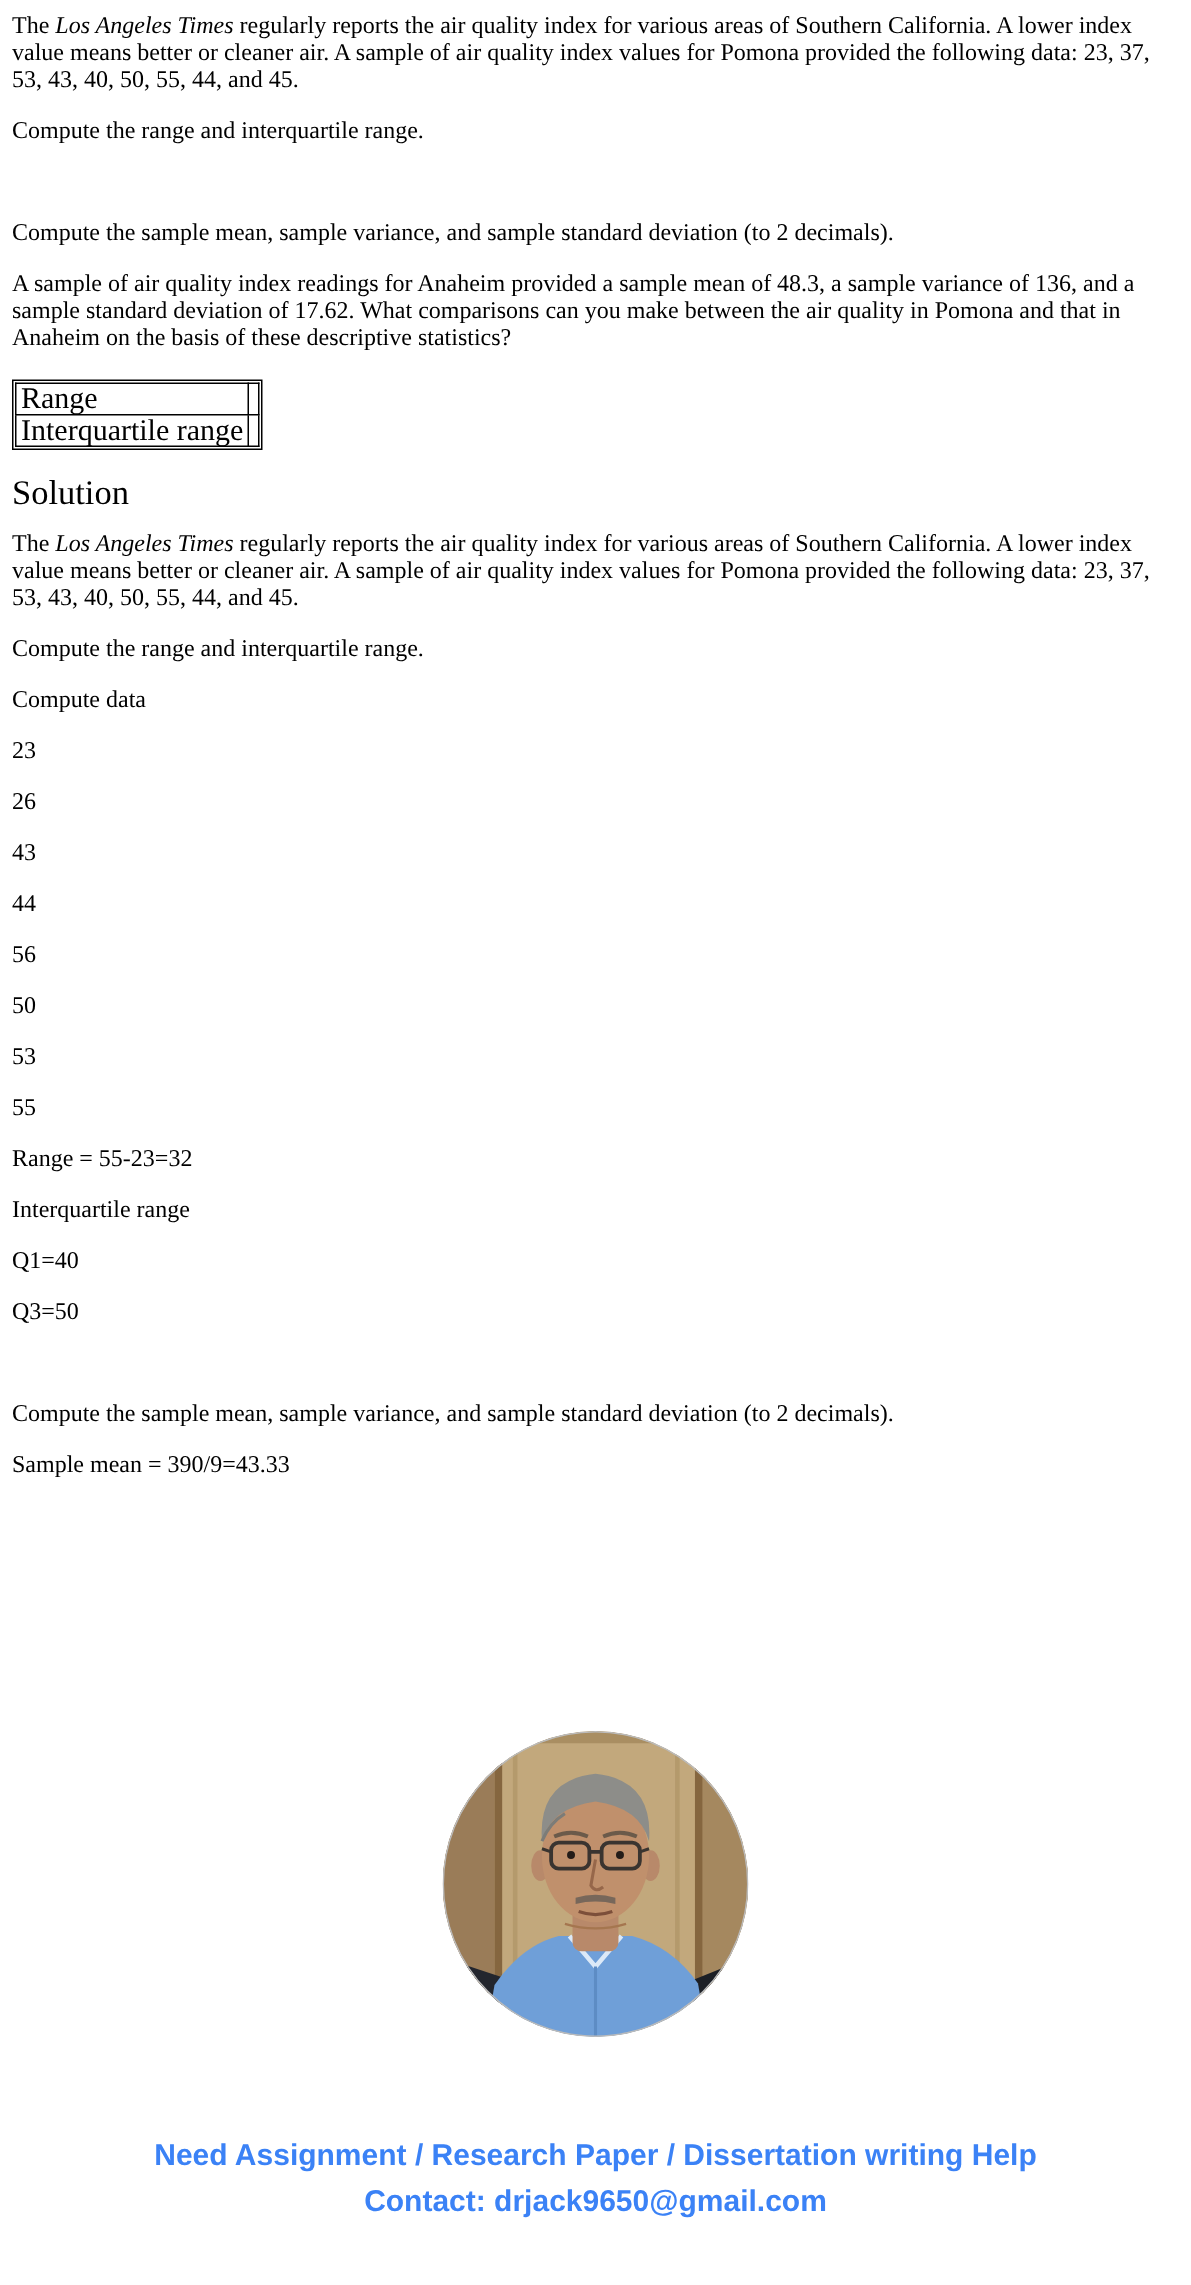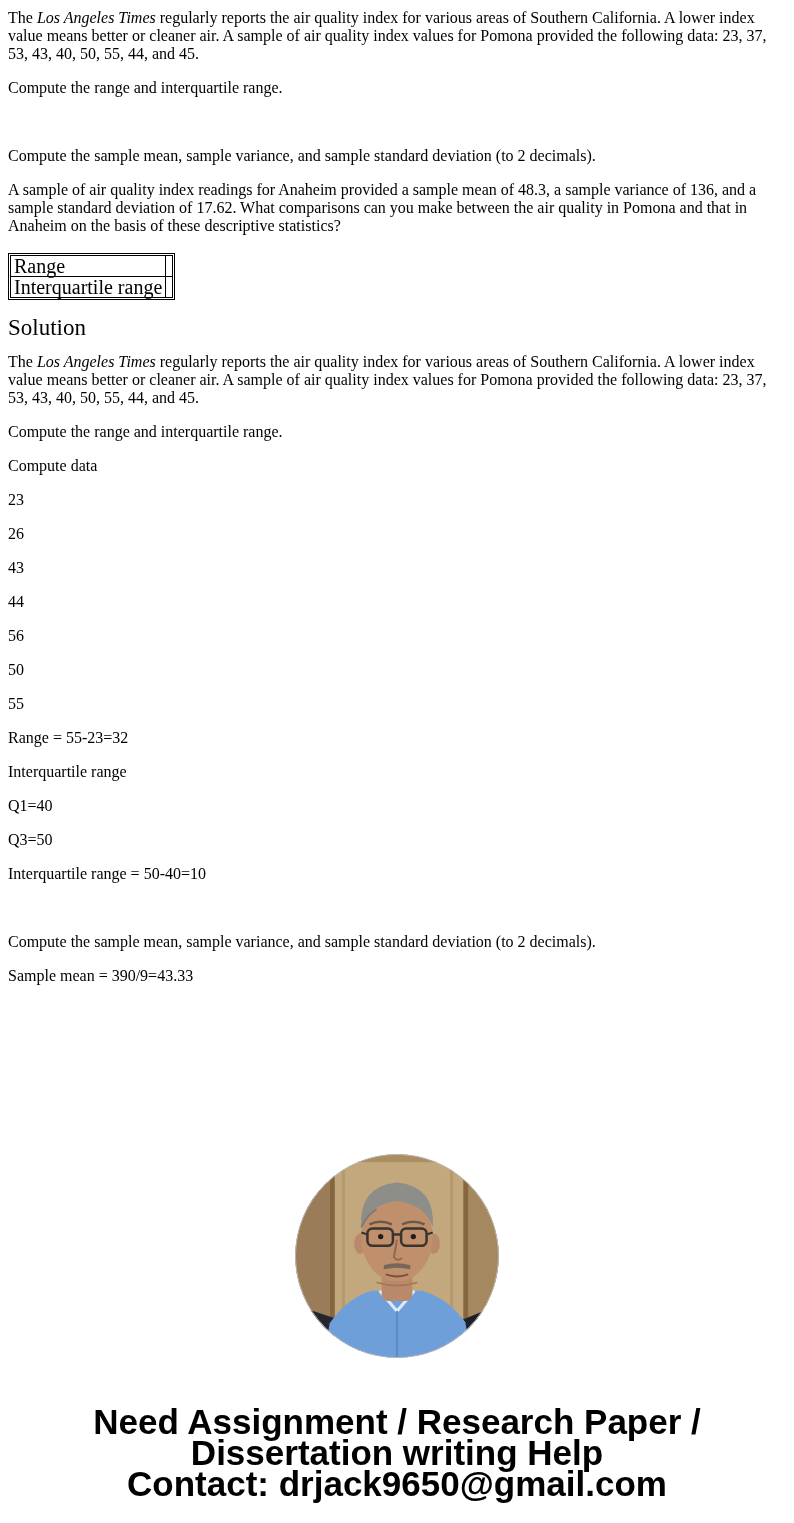--- a/index.html
+++ b/index.html
@@ -55,28 +55,28 @@
     justify-content: center;
   }
   .photo {
     width: 204px;
     height: 204px;
     border-radius: 50%;
     overflow: hidden;
     display: block;
   }
   .footer {
-    margin: 48px auto 0 auto;
+    margin: 64px auto 0 auto;
     width: 770px;
     text-align: center;
     font-family: "Liberation Sans", sans-serif;
     font-weight: bold;
-    font-size: 35px;
+    font-size: 20px;
     line-height: 31px;
-    color: #000000;
+    color: #3b82f6;
   }
   .footer .contact { margin-top: 0px; }
 </style>
 </head>
 <body>
 
 <div class="doc">
 
   <p><span>The </span><span class="it">Los Angeles Times</span><span> regularly reports the air quality index for various areas of Southern California. A lower index value means better or cleaner air. A sample of air quality index values for Pomona provided the following data: 23, 37, 53, 43, 40, 50, 55, 44, and 45.</span></p>
 
@@ -110,31 +110,31 @@
   <p>Compute the range and interquartile range.</p>
 
   <p>Compute data</p>
 
   <p>23</p>
   <p>26</p>
   <p>43</p>
   <p>44</p>
   <p>56</p>
   <p>50</p>
+  <p>53</p>
   <p>55</p>
 
   <p>Range = 55-23=32</p>
 
   <p>Interquartile range</p>
 
   <p>Q1=40</p>
 
   <p>Q3=50</p>
 
-  <p>Interquartile range = 50-40=10</p>
 
   <p>&nbsp;</p>
 
   <p>Compute the sample mean, sample variance, and sample standard deviation (to 2 decimals).</p>
 
   <p>Sample mean = 390/9=43.33</p>
 
 
 
 </div>

